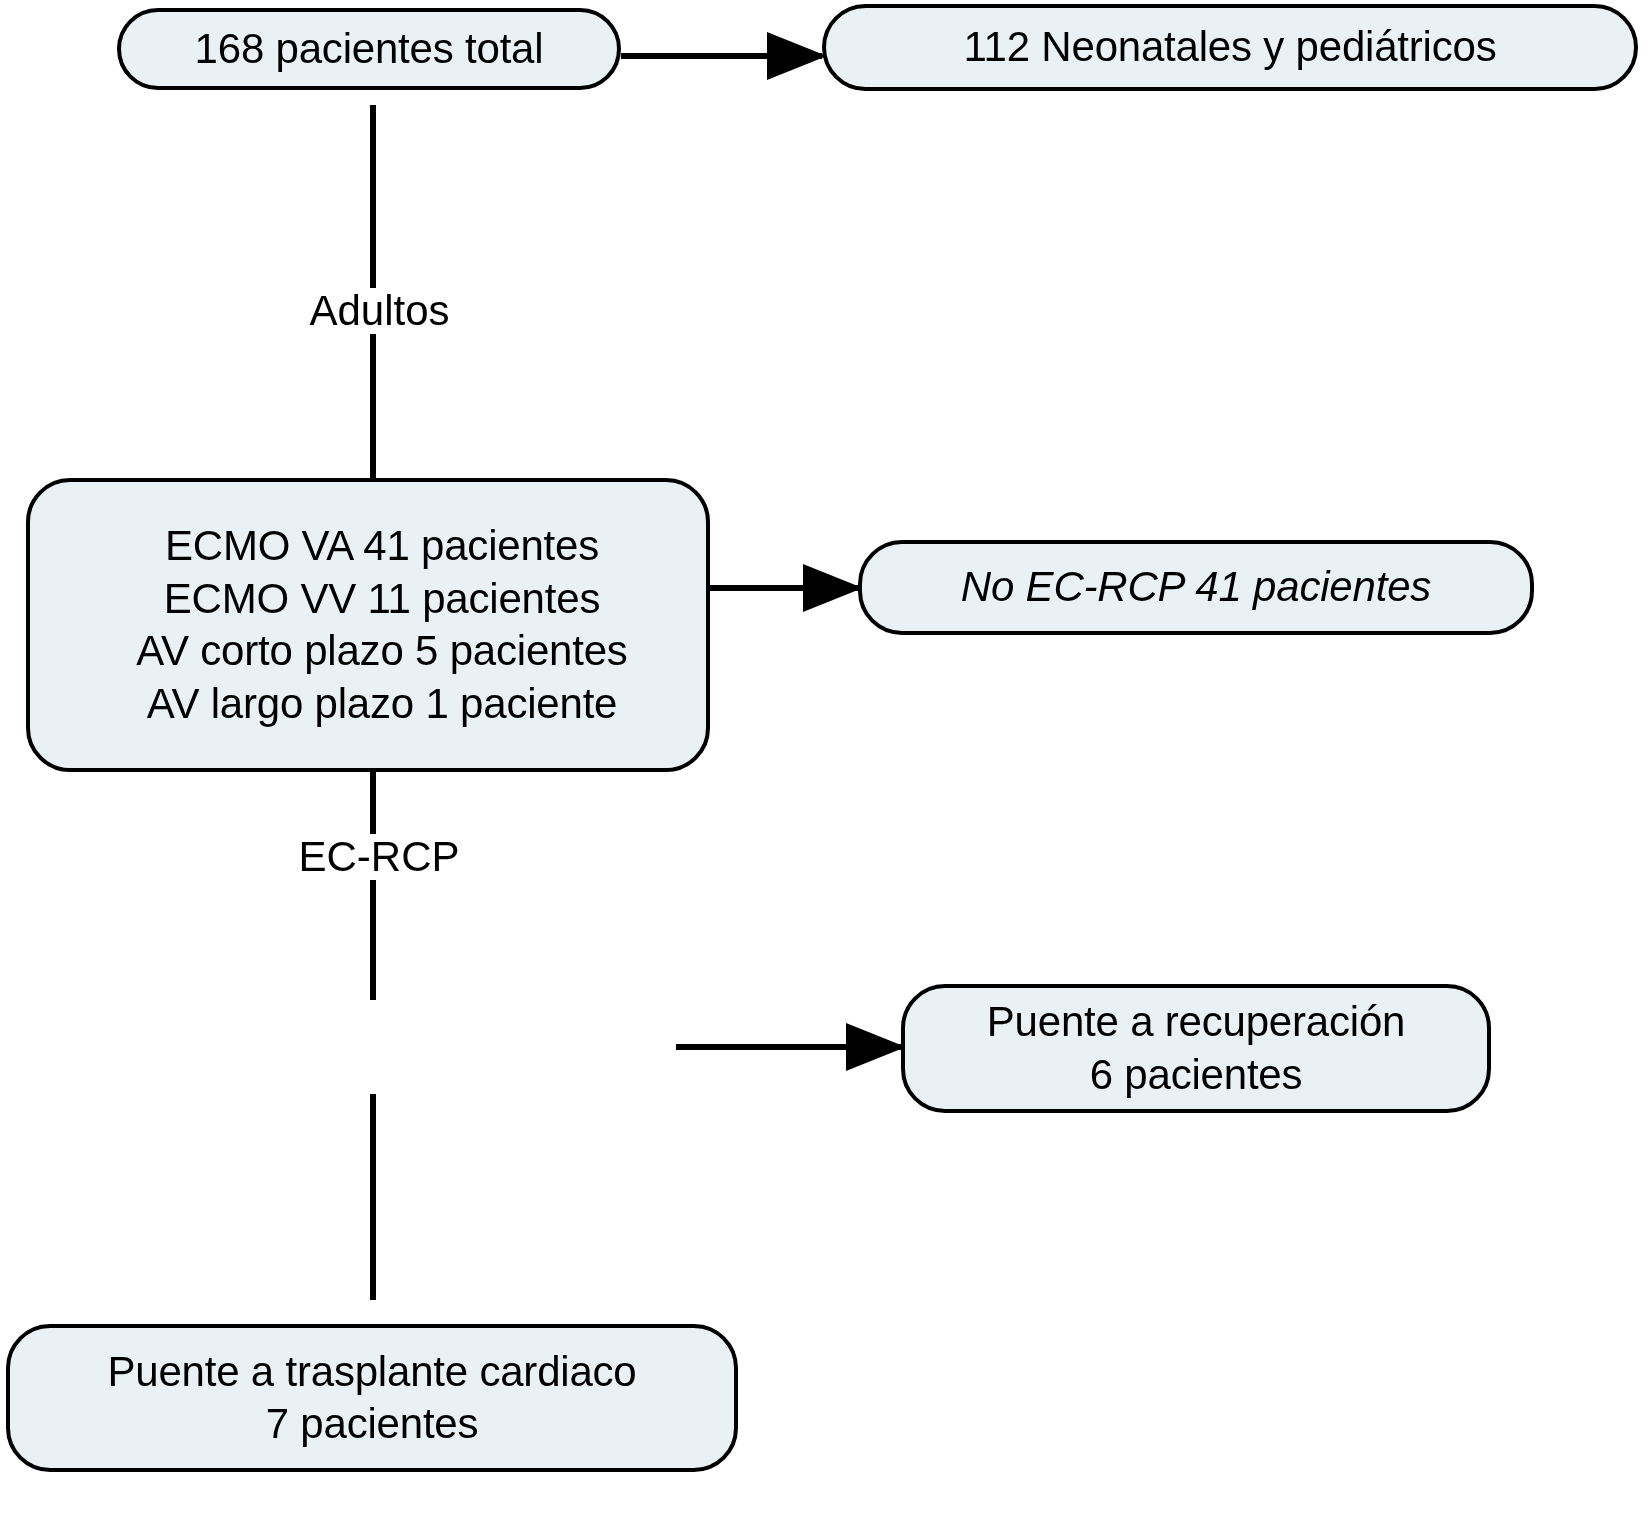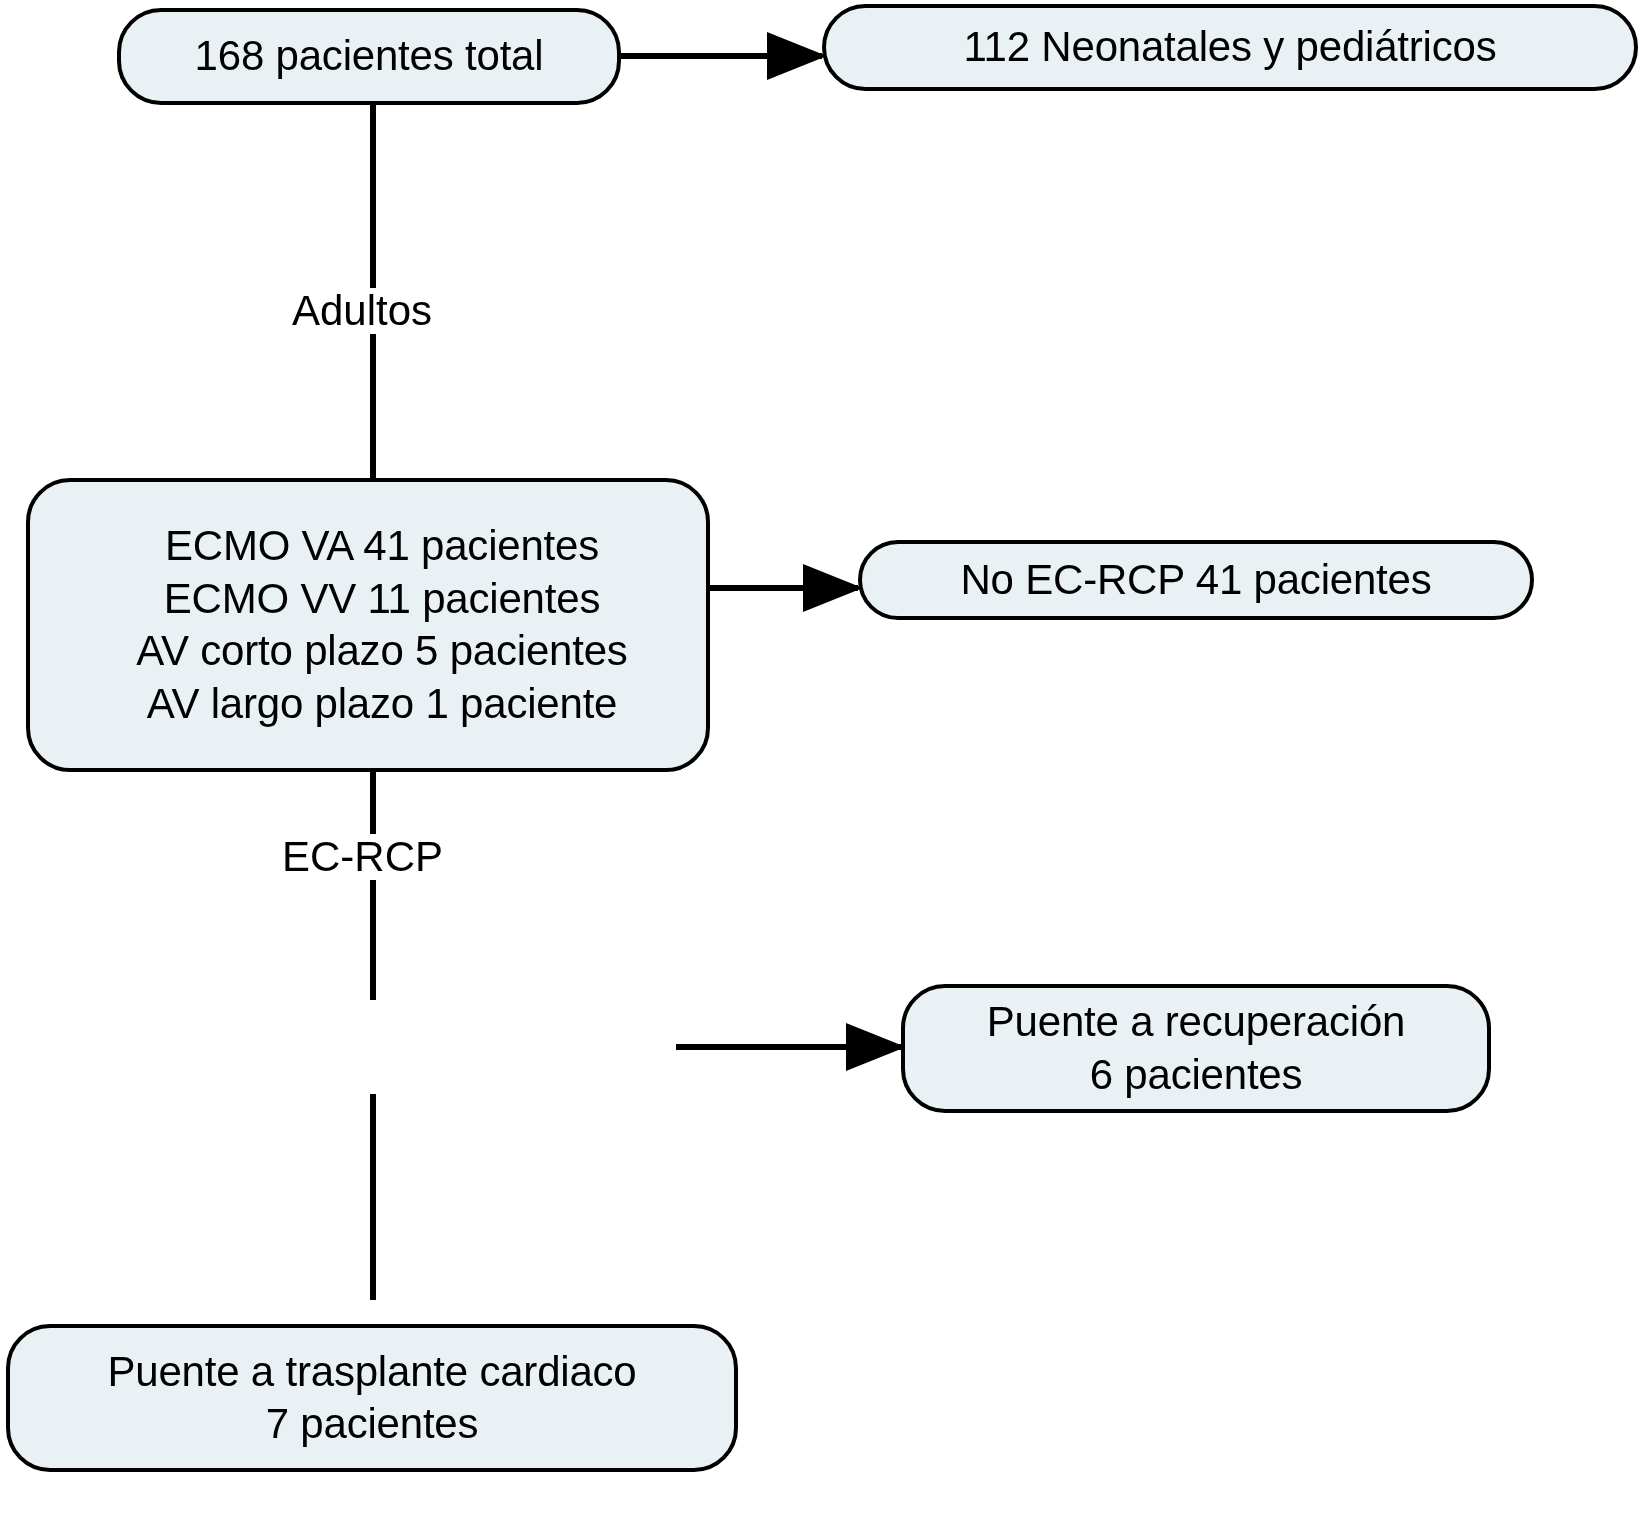--- a/index.html
+++ b/index.html
@@ -38,21 +38,21 @@
     display: block;
   }
   .edge-label {
     position: absolute;
     color: #000000;
     font-size: 42px;
     line-height: 1;
     white-space: nowrap;
     background: #ffffff;
     padding: 2px 6px;
-    text-align: left;
+    text-align: center;
   }
   svg.links {
     position: absolute;
     left: 0;
     top: 0;
     width: 1652px;
     height: 1514px;
     pointer-events: none;
   }
 </style>
@@ -74,38 +74,38 @@
 
     <line x1="710" y1="588" x2="858" y2="588" stroke="#000000" stroke-width="6" marker-end="url(#arrowhead)"></line>
 
     <line x1="373" y1="718" x2="373" y2="1000" stroke="#000000" stroke-width="6"></line>
 
     <line x1="676" y1="1047" x2="901" y2="1047" stroke="#000000" stroke-width="6" marker-end="url(#arrowhead)"></line>
 
     <line x1="373" y1="1094" x2="373" y2="1300" stroke="#000000" stroke-width="6"></line>
   </svg>
 
-  <div class="node" style="left:117px; top:8px; width:504px; height:97px;text-align:center;">
+  <div class="node" style="left:117px; top:8px; width:504px; height:82px;text-align:center;">
     <span class="line">168 pacientes total</span>
   </div>
 
   <div class="node" style="left:822px; top:4px; width:816px; height:87px;text-align:center;">
     <span class="line">112 Neonatales y pediátricos</span>
   </div>
 
   <div class="edge-label" style="left:286px; top:288px; width:175px;">Adultos</div>
 
   <div class="node" style="left:26px; top:478px; width:684px; height:294px;padding-left:28px;">
     <span class="line">ECMO VA 41 pacientes</span>
     <span class="line">ECMO VV 11 pacientes</span>
     <span class="line">AV corto plazo 5 pacientes</span>
     <span class="line">AV largo plazo 1 paciente</span>
   </div>
 
-  <div class="node" style="left:858px; top:540px; width:676px; height:80px;">
+  <div class="node" style="left:858px; top:540px; width:676px; height:95px;font-style:italic;">
     <span class="line">No EC-RCP 41 pacientes</span>
   </div>
 
   <div class="edge-label" style="left:276px; top:834px; width:194px;">EC-RCP</div>
 
 
   <div class="node" style="left:901px; top:984px; width:590px; height:129px;">
     <span class="line">Puente a recuperación</span>
     <span class="line">6 pacientes</span>
   </div>

